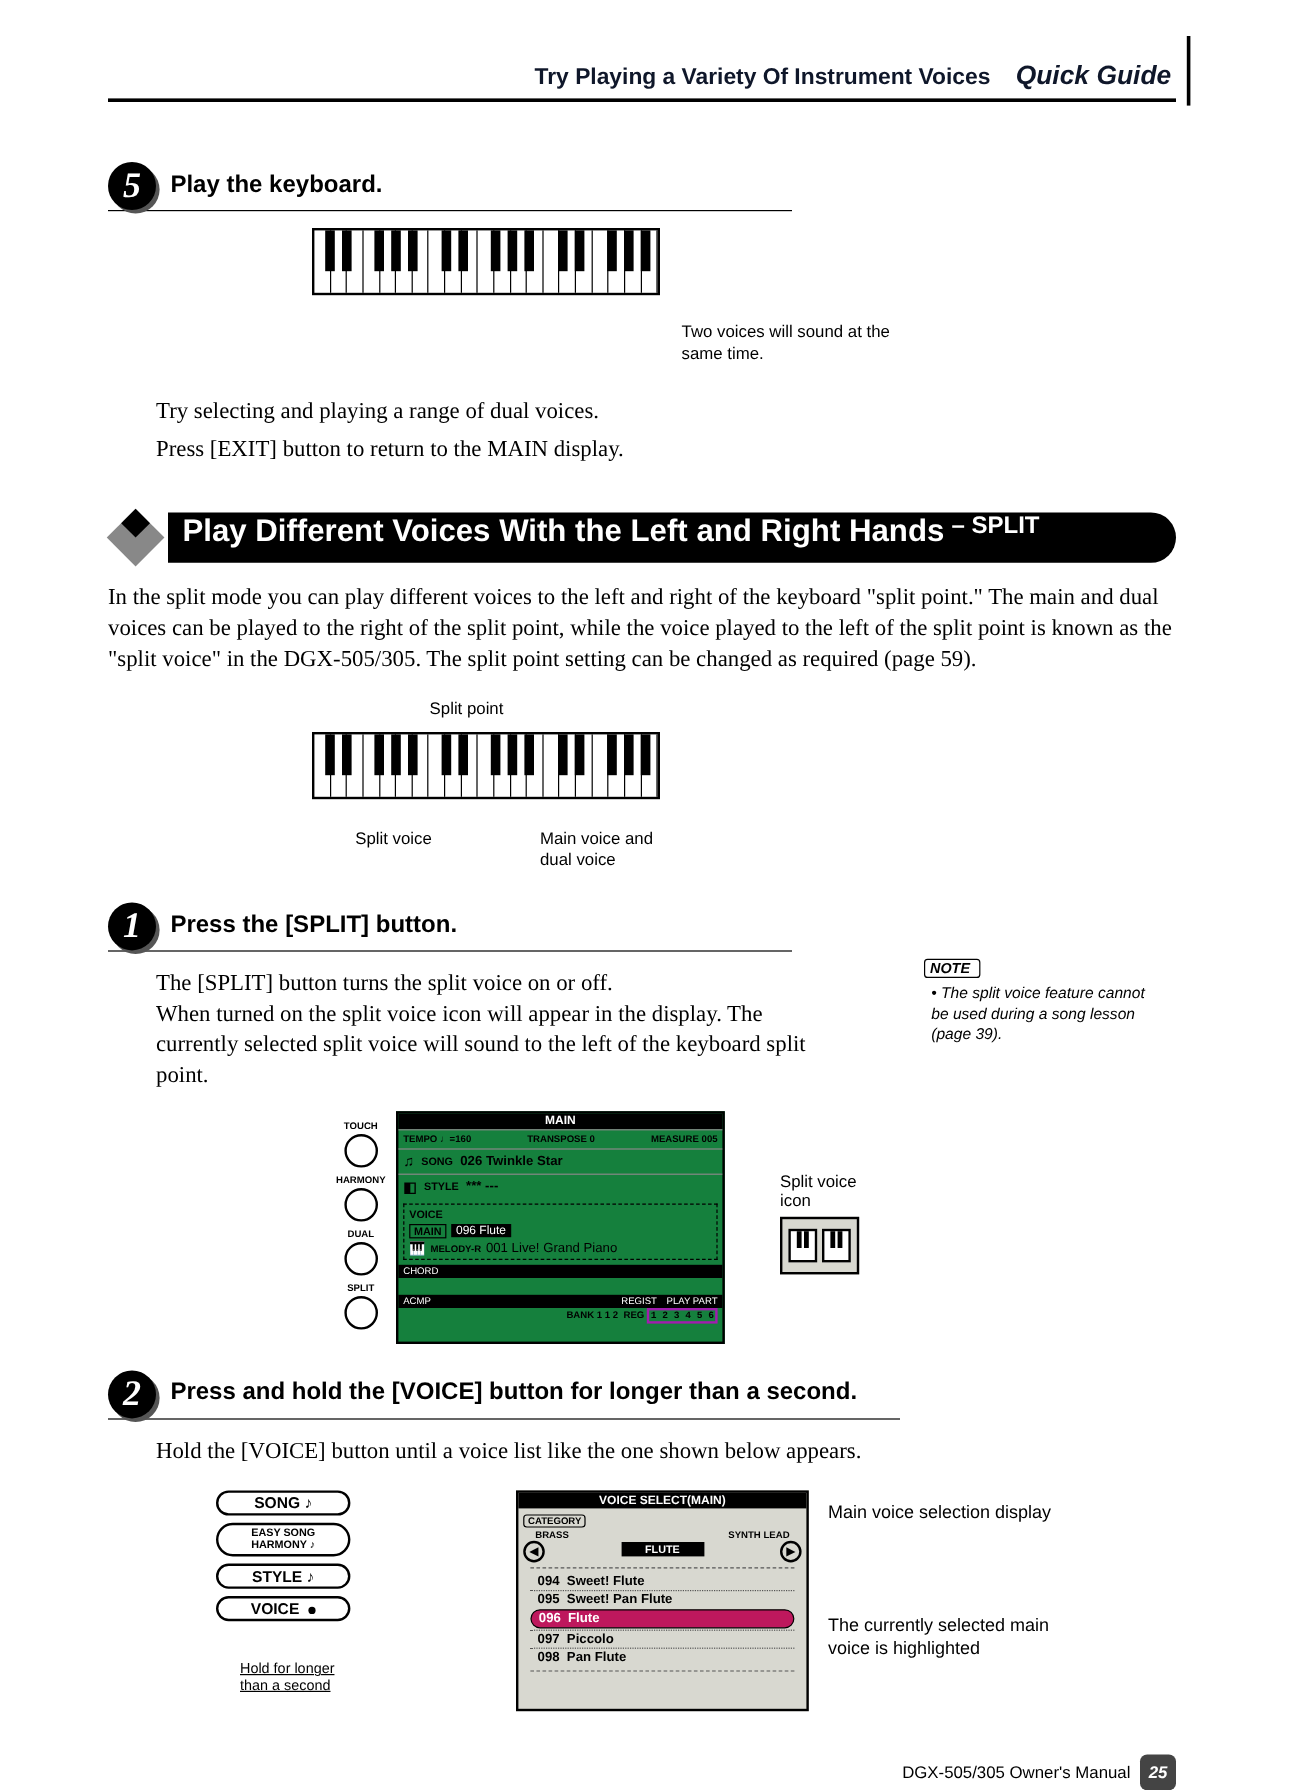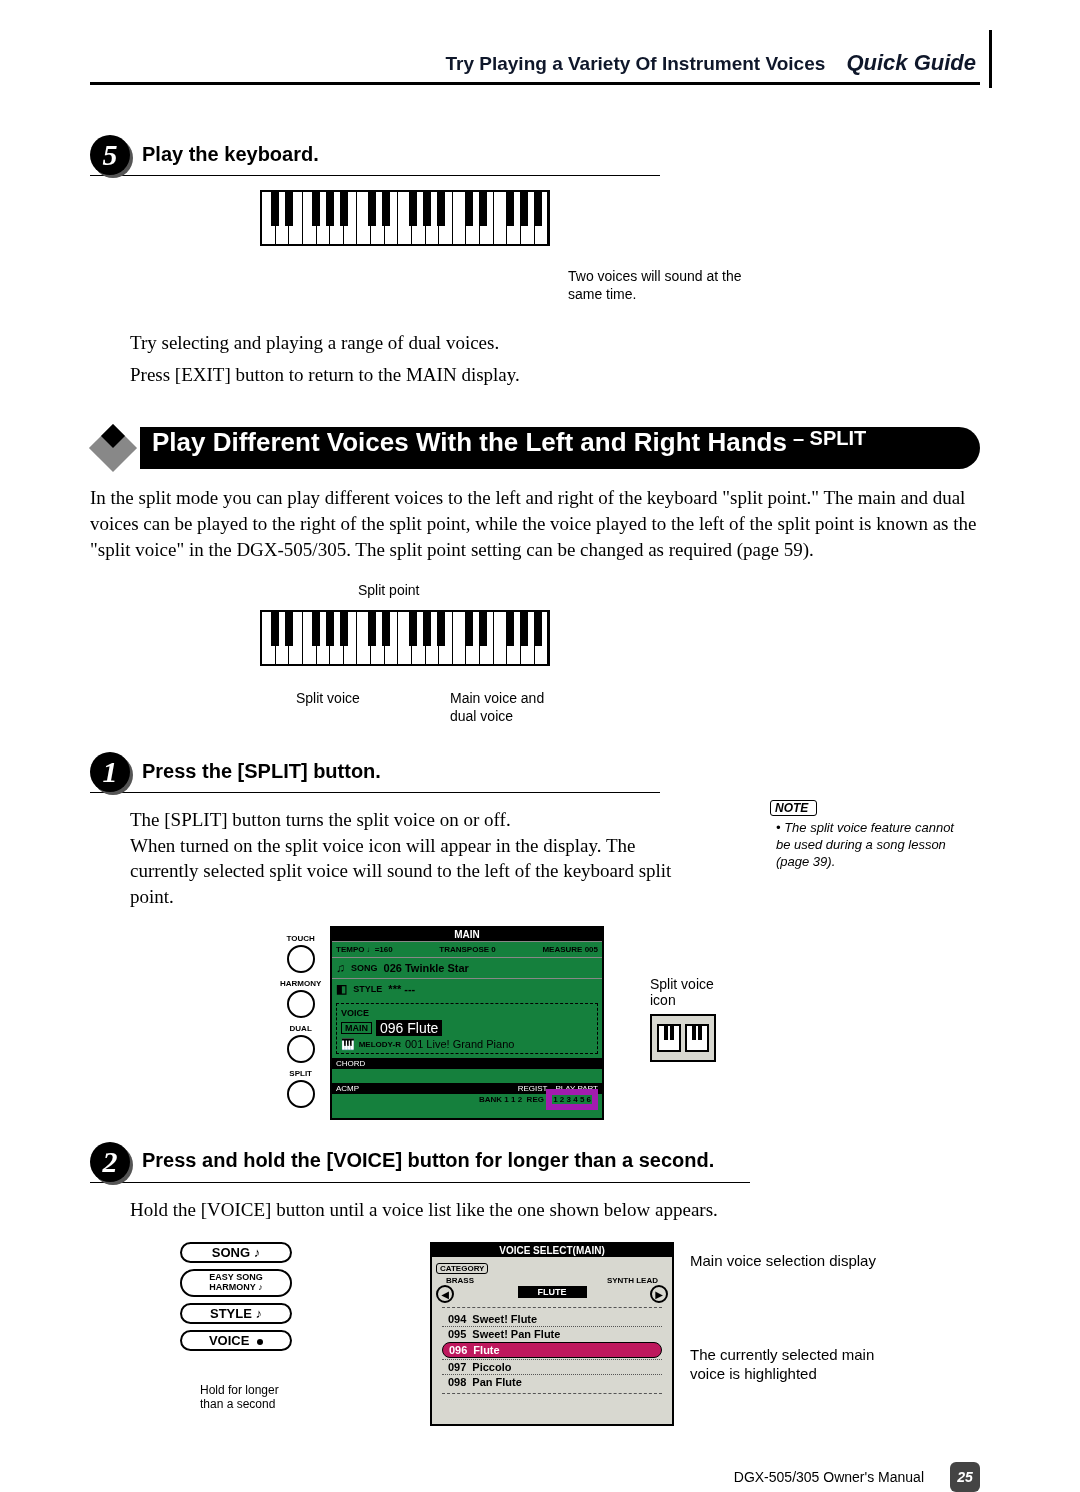--- a/index.html
+++ b/index.html
@@ -198,21 +198,21 @@
     padding: 2px 4px;
     font-size: 11px;
   }
   .lcd-main-box .row2 {
     display: flex; gap: 4px; align-items: center; margin-top: 2px;
   }
   .lcd-main-box .badge-main {
     border: 1px solid #000; padding: 0 3px; font-size: 9px; font-weight: bold;
   }
   .lcd-main-box .inv {
-    background: #000; color: #fff; padding: 0 4px; font-size: 14px; text-align: right;
+    background: #000; color: #fff; padding: 0 4px; font-size: 10px; text-align: right;
   }
   .lcd-bottom-strip {
     background: #000; color: #fff;
     font-size: 8px; padding: 1px 4px;
     display: flex; gap: 8px; justify-content: flex-start;
   }
   .lcd-bottom-strip2 {
     display: flex; justify-content: space-between;
     font-size: 8px; font-weight: bold; padding: 1px 4px;
   }
@@ -280,20 +280,21 @@
     display: inline-block; width: 6px; height: 6px;
     background: #000; border-radius: 50%; margin-left: 4px;
     vertical-align: middle;
   }
   .hold-caption {
     font-family: Arial, Helvetica, sans-serif;
     font-size: 12px;
     margin-top: 32px;
     margin-left: 20px;
     width: 120px;
+    text-decoration: underline;
   }
   .voice-lcd {
     position: absolute;
     left: 250px; top: 0;
     width: 240px; height: 180px;
     border: 2px solid #000;
     background: #d8d8d0;
     font-family: Arial, Helvetica, sans-serif;
   }
   .voice-lcd .title-bar {
@@ -348,21 +349,21 @@
     font-family: Arial, Helvetica, sans-serif;
     font-size: 15px;
     line-height: 1.25;
   }
   .footer {
     position: absolute;
     bottom: 30px;
     right: 100px;
     display: flex;
     align-items: center;
-    gap: 26px;
+    gap: 8px;
     font-family: Arial, Helvetica, sans-serif;
     font-size: 14px;
   }
   .pg-badge {
     width: 30px; height: 30px;
     background: #444;
     border-radius: 6px;
     color: #fff;
     display: flex; align-items: center; justify-content: center;
     font-style: italic;
@@ -578,21 +579,21 @@
         <span>ACMP</span>
         <span style="margin-left:auto;">REGIST</span>
         <span>PLAY PART</span>
       </div>
       <div class="lcd-bottom-strip2">
         <span></span>
         <span>
           <span>BANK 1</span>
           <span>1 2</span>&nbsp;
           <span>REG</span>
-          <span style="border:6px solid #a21caf; padding:0 1px;">1 2 3 4 5 6</span>
+          <span style="border:2px solid #a21caf; padding:0 1px;font-family:Liberation Mono, monospace;">1 2 3 4 5 6</span>
         </span>
       </div>
     </div>
 
     <div class="split-icon-callout">
       <div class="label">
         <span>Split voice</span><br>
         <span>icon</span>
       </div>
       <div class="split-icon-display">

